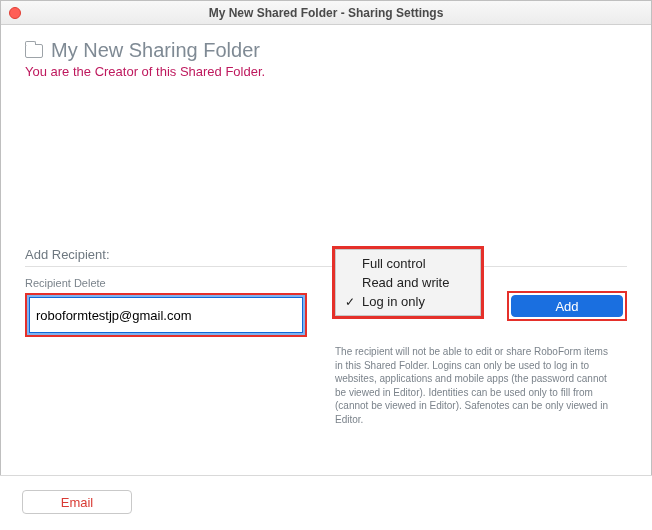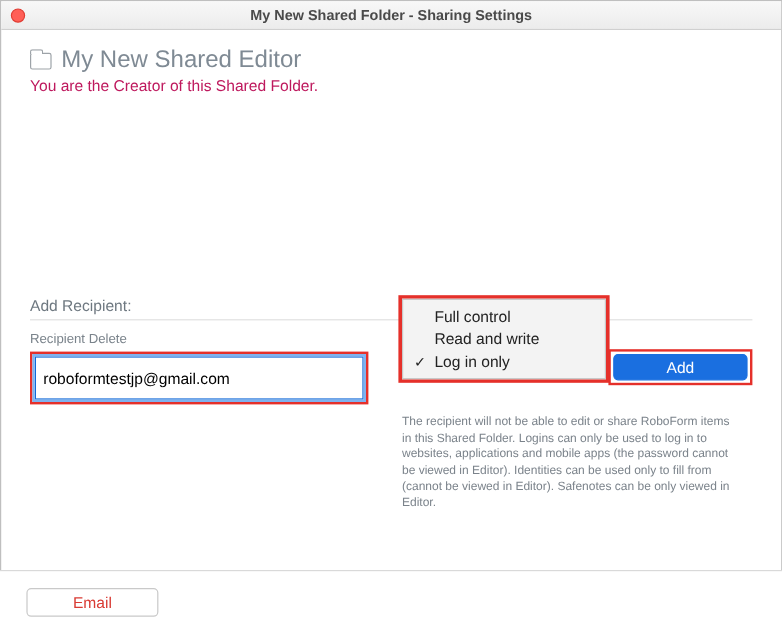--- a/index.html
+++ b/index.html
@@ -159,21 +159,21 @@
     min-width: 98px;
   }
   .btn-primary { background:#1a6fe0; color:#fff; }
   .btn-close { min-width: 100px; }
 
   
   .dd-wrap {
     position: absolute;
     left: 332px;
     top: 246px;
-    width: 176px;
+    width: 152px;
     border: 3px solid #e5302a;
     z-index: 50;
     background: #fff;
   }
   .dd-inner {
     border: 1px solid #c8c8c8;
     background: #f3f3f3;
     padding: 4px 0;
   }
   .dd-item {
@@ -220,21 +220,21 @@
 <body>
 
 <div class="titlebar">
   <span class="traffic-red"></span>
   <span class="titlebar-title">My New Shared Folder - Sharing Settings</span>
 </div>
 
 <div class="content">
   <div class="header-line">
     <span class="folder-icon"></span>
-    <span class="page-title">My New Shared Editor</span>
+    <span class="page-title">My New Sharing Folder</span>
   </div>
   <div class="subtitle">You are the Creator of this Shared Folder.</div>
 
   <div class="section-label">Add Recipient:</div>
 
   <div class="field-label">Recipient Delete</div>
 
   <div class="input-row">
     <span class="email-wrap">
       <input class="email-input" type="text" value="roboformtestjp@gmail.com" style="">

